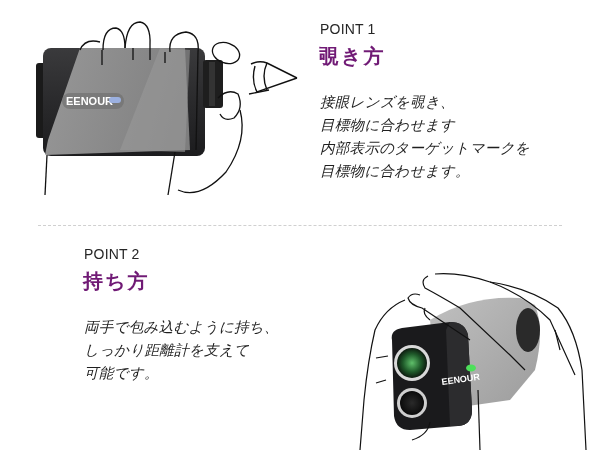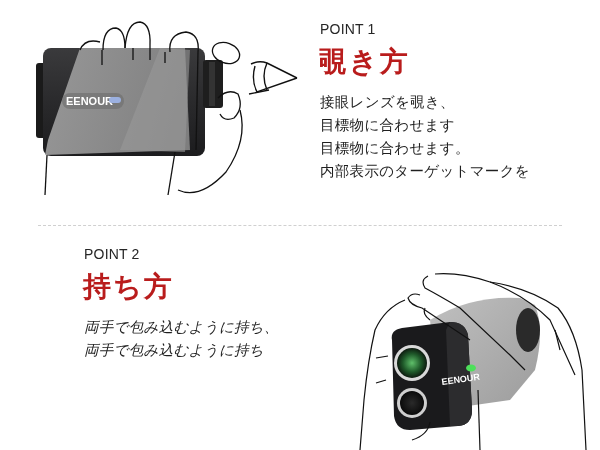--- a/index.html
+++ b/index.html
@@ -1,20 +1,20 @@
 <!DOCTYPE html>
 <html><head>
 <meta charset="utf-8">
 <style>
   html, body { margin:0; padding:0; background:#ffffff; }
   body { width:600px; height:450px; position:relative; overflow:hidden;
          font-family:"DejaVu Sans","Liberation Sans",sans-serif; color:#1f1f1f; }
   .abs { position:absolute; }
   .point-label { font-family:"Liberation Sans","DejaVu Sans",sans-serif; font-size:14px; letter-spacing:0.2px; color:#262626; }
-  .title { font-size:28px; font-weight:bold; color:#b91c1c; letter-spacing:2px; }
+  .title { font-size:20px; font-weight:bold; color:#701a75; letter-spacing:2px; }
   .body-text { font-size:14.5px; line-height:23px; color:#1f1f1f; letter-spacing:0.3px; }
   .body-text div { white-space:nowrap; }
   .divider { left:38px; top:225px; width:524px; height:0; border-top:1.5px dashed #d0d0d0; }
 </style>
 </head>
 <body>
 
 <div class="abs" style="left:0;top:0;width:300px;height:215px;">
   <svg width="300" height="215" viewBox="0 0 300 215">
     <defs>
@@ -68,34 +68,35 @@
       <path d="M6 6 Q14 2 22 5 L52 20"></path>
       <path d="M10 8 Q6 22 12 34 L52 20"></path>
       <path d="M22 5 Q16 18 22 32"></path>
       <path d="M4 36 L24 32"></path>
     </g>
   </svg>
 </div>
 
 <div class="abs point-label" style="left:320px;top:21px;text-align:right;">POINT 1</div>
 <div class="abs title" style="left:319px;top:43px;">覗き方</div>
-<div class="abs body-text" style="left:320px;top:91px;">
+<div class="abs body-text" style="left:320px;top:91px;font-style:italic;">
   <div>接眼レンズを覗き、</div>
   <div>目標物に合わせます</div>
+  <div>内部表示のターゲットマークを</div>
   <div>目標物に合わせます。</div>
-  <div>内部表示のターゲットマークを</div>
 </div>
 
 <div class="abs divider"></div>
 
 <div class="abs point-label" style="left:84px;top:246px;">POINT 2</div>
 <div class="abs title" style="left:83px;top:268px;font-family:Liberation Serif, serif;">持ち方</div>
 <div class="abs body-text" style="left:84px;top:316px;font-style:italic;">
   <div>両手で包み込むように持ち、</div>
-  <div>両手で包み込むように持ち</div>
+  <div>しっかり距離計を支えて</div>
+  <div>可能です。</div>
 </div>
 
 <div class="abs" style="left:350px;top:260px;width:250px;height:190px;">
   <svg width="250" height="190" viewBox="0 0 250 190">
     <defs>
       <linearGradient id="gbody" x1="0" y1="0" x2="1" y2="1">
         <stop offset="0" stop-color="#b5b5b5"></stop>
         <stop offset="1" stop-color="#8a8a8a"></stop>
       </linearGradient>
       <radialGradient id="lens" cx="0.5" cy="0.5" r="0.5">

